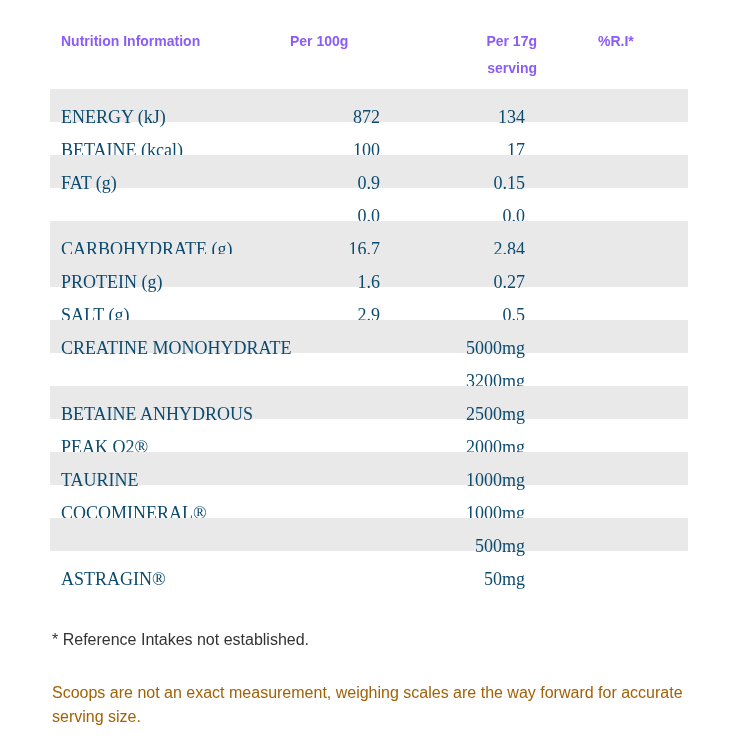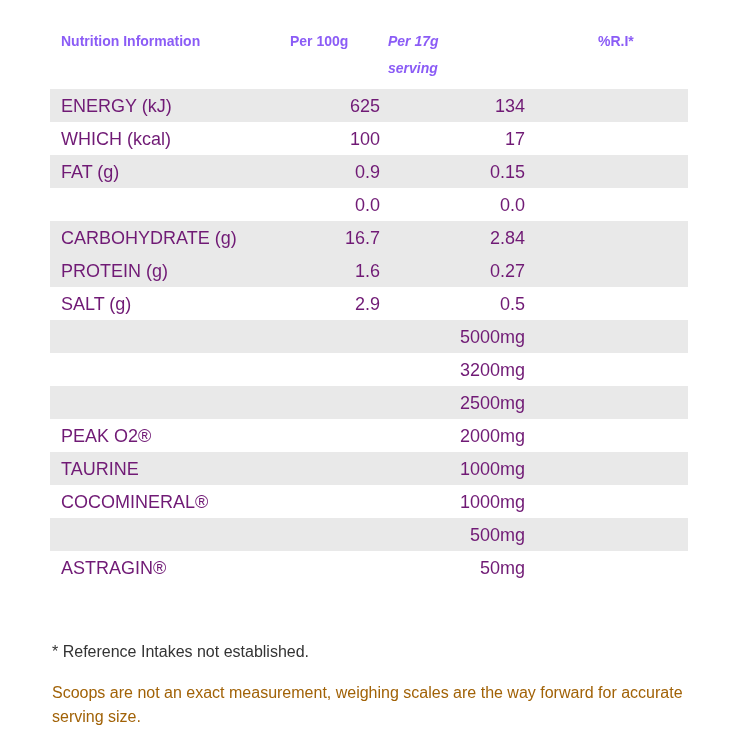--- a/index.html
+++ b/index.html
@@ -1,51 +1,51 @@
 <!DOCTYPE html>
 <html><head>
 <meta charset="utf-8">
 <style>
   html, body { margin:0; padding:0; background:#ffffff; }
   body { width:740px; height:740px; position:relative; overflow:hidden;
          font-family:"Liberation Sans", sans-serif; color:#2a2a2a; }
   .hdr { position:absolute; top:28px; font-weight:bold; font-size:14px; color:#8b5cf6; line-height:27px; }
   .h-name { left:61px; }
   .h-100 { left:290px; width:88px; }
-  .h-17 { left:388px; width:125px; text-align:left;font-style:italic; }
+  .h-17 { left:412px; width:125px; text-align:right; }
   .h-ri { left:598px; }
   .rows { position:absolute; left:50px; top:89px; width:638px; }
   .row { position:relative; height:33px; }
   .row.shade { background:#e9e9e9; }
-  .cell { position:absolute; top:6px; line-height:23px; font-size:18px; color:#701a75; }
+  .cell { position:absolute; top:17px; line-height:23px; font-size:18px; color:#0c4a6e;font-family:Liberation Serif, serif; }
   .c-name { left:11px; }
   .c-100 { right:308px; text-align:right; }
   .c-17 { right:163px; text-align:right; }
-  .foot1 { position:absolute; left:52px; top:631px; font-size:16px; color:#333;margin-top:12px; }
+  .foot1 { position:absolute; left:52px; top:631px; font-size:16px; color:#333; }
   .foot2 { position:absolute; left:52px; top:681px; width:650px; font-size:16px; line-height:24px; color:#a16207; }
 </style>
 </head>
 <body>
 
 <div class="hdr h-name">Nutrition Information</div>
 <div class="hdr h-100">Per 100g</div>
 <div class="hdr h-17">
   <div>Per 17g</div>
   <div>serving</div>
 </div>
 <div class="hdr h-ri">%R.I*</div>
 
 <div class="rows">
   <div class="row shade">
       <span class="cell c-name">ENERGY (kJ)</span>
-      <span class="cell c-100">625</span>
+      <span class="cell c-100">872</span>
       <span class="cell c-17">134</span>
     </div>
   <div class="row">
-      <span class="cell c-name">WHICH (kcal)</span>
+      <span class="cell c-name">BETAINE (kcal)</span>
       <span class="cell c-100">100</span>
       <span class="cell c-17">17</span>
     </div>
   <div class="row shade">
       <span class="cell c-name">FAT (g)</span>
       <span class="cell c-100">0.9</span>
       <span class="cell c-17">0.15</span>
     </div>
   <div class="row">
       <span class="cell c-100">0.0</span>
@@ -60,26 +60,28 @@
       <span class="cell c-name">PROTEIN (g)</span>
       <span class="cell c-100">1.6</span>
       <span class="cell c-17">0.27</span>
     </div>
   <div class="row">
       <span class="cell c-name">SALT (g)</span>
       <span class="cell c-100">2.9</span>
       <span class="cell c-17">0.5</span>
     </div>
   <div class="row shade">
+      <span class="cell c-name">CREATINE MONOHYDRATE</span>
       <span class="cell c-17">5000mg</span>
     </div>
   <div class="row">
       <span class="cell c-17">3200mg</span>
     </div>
   <div class="row shade">
+      <span class="cell c-name">BETAINE ANHYDROUS</span>
       <span class="cell c-17">2500mg</span>
     </div>
   <div class="row">
       <span class="cell c-name">PEAK O2®</span>
       <span class="cell c-17">2000mg</span>
     </div>
   <div class="row shade">
       <span class="cell c-name">TAURINE</span>
       <span class="cell c-17">1000mg</span>
     </div>

